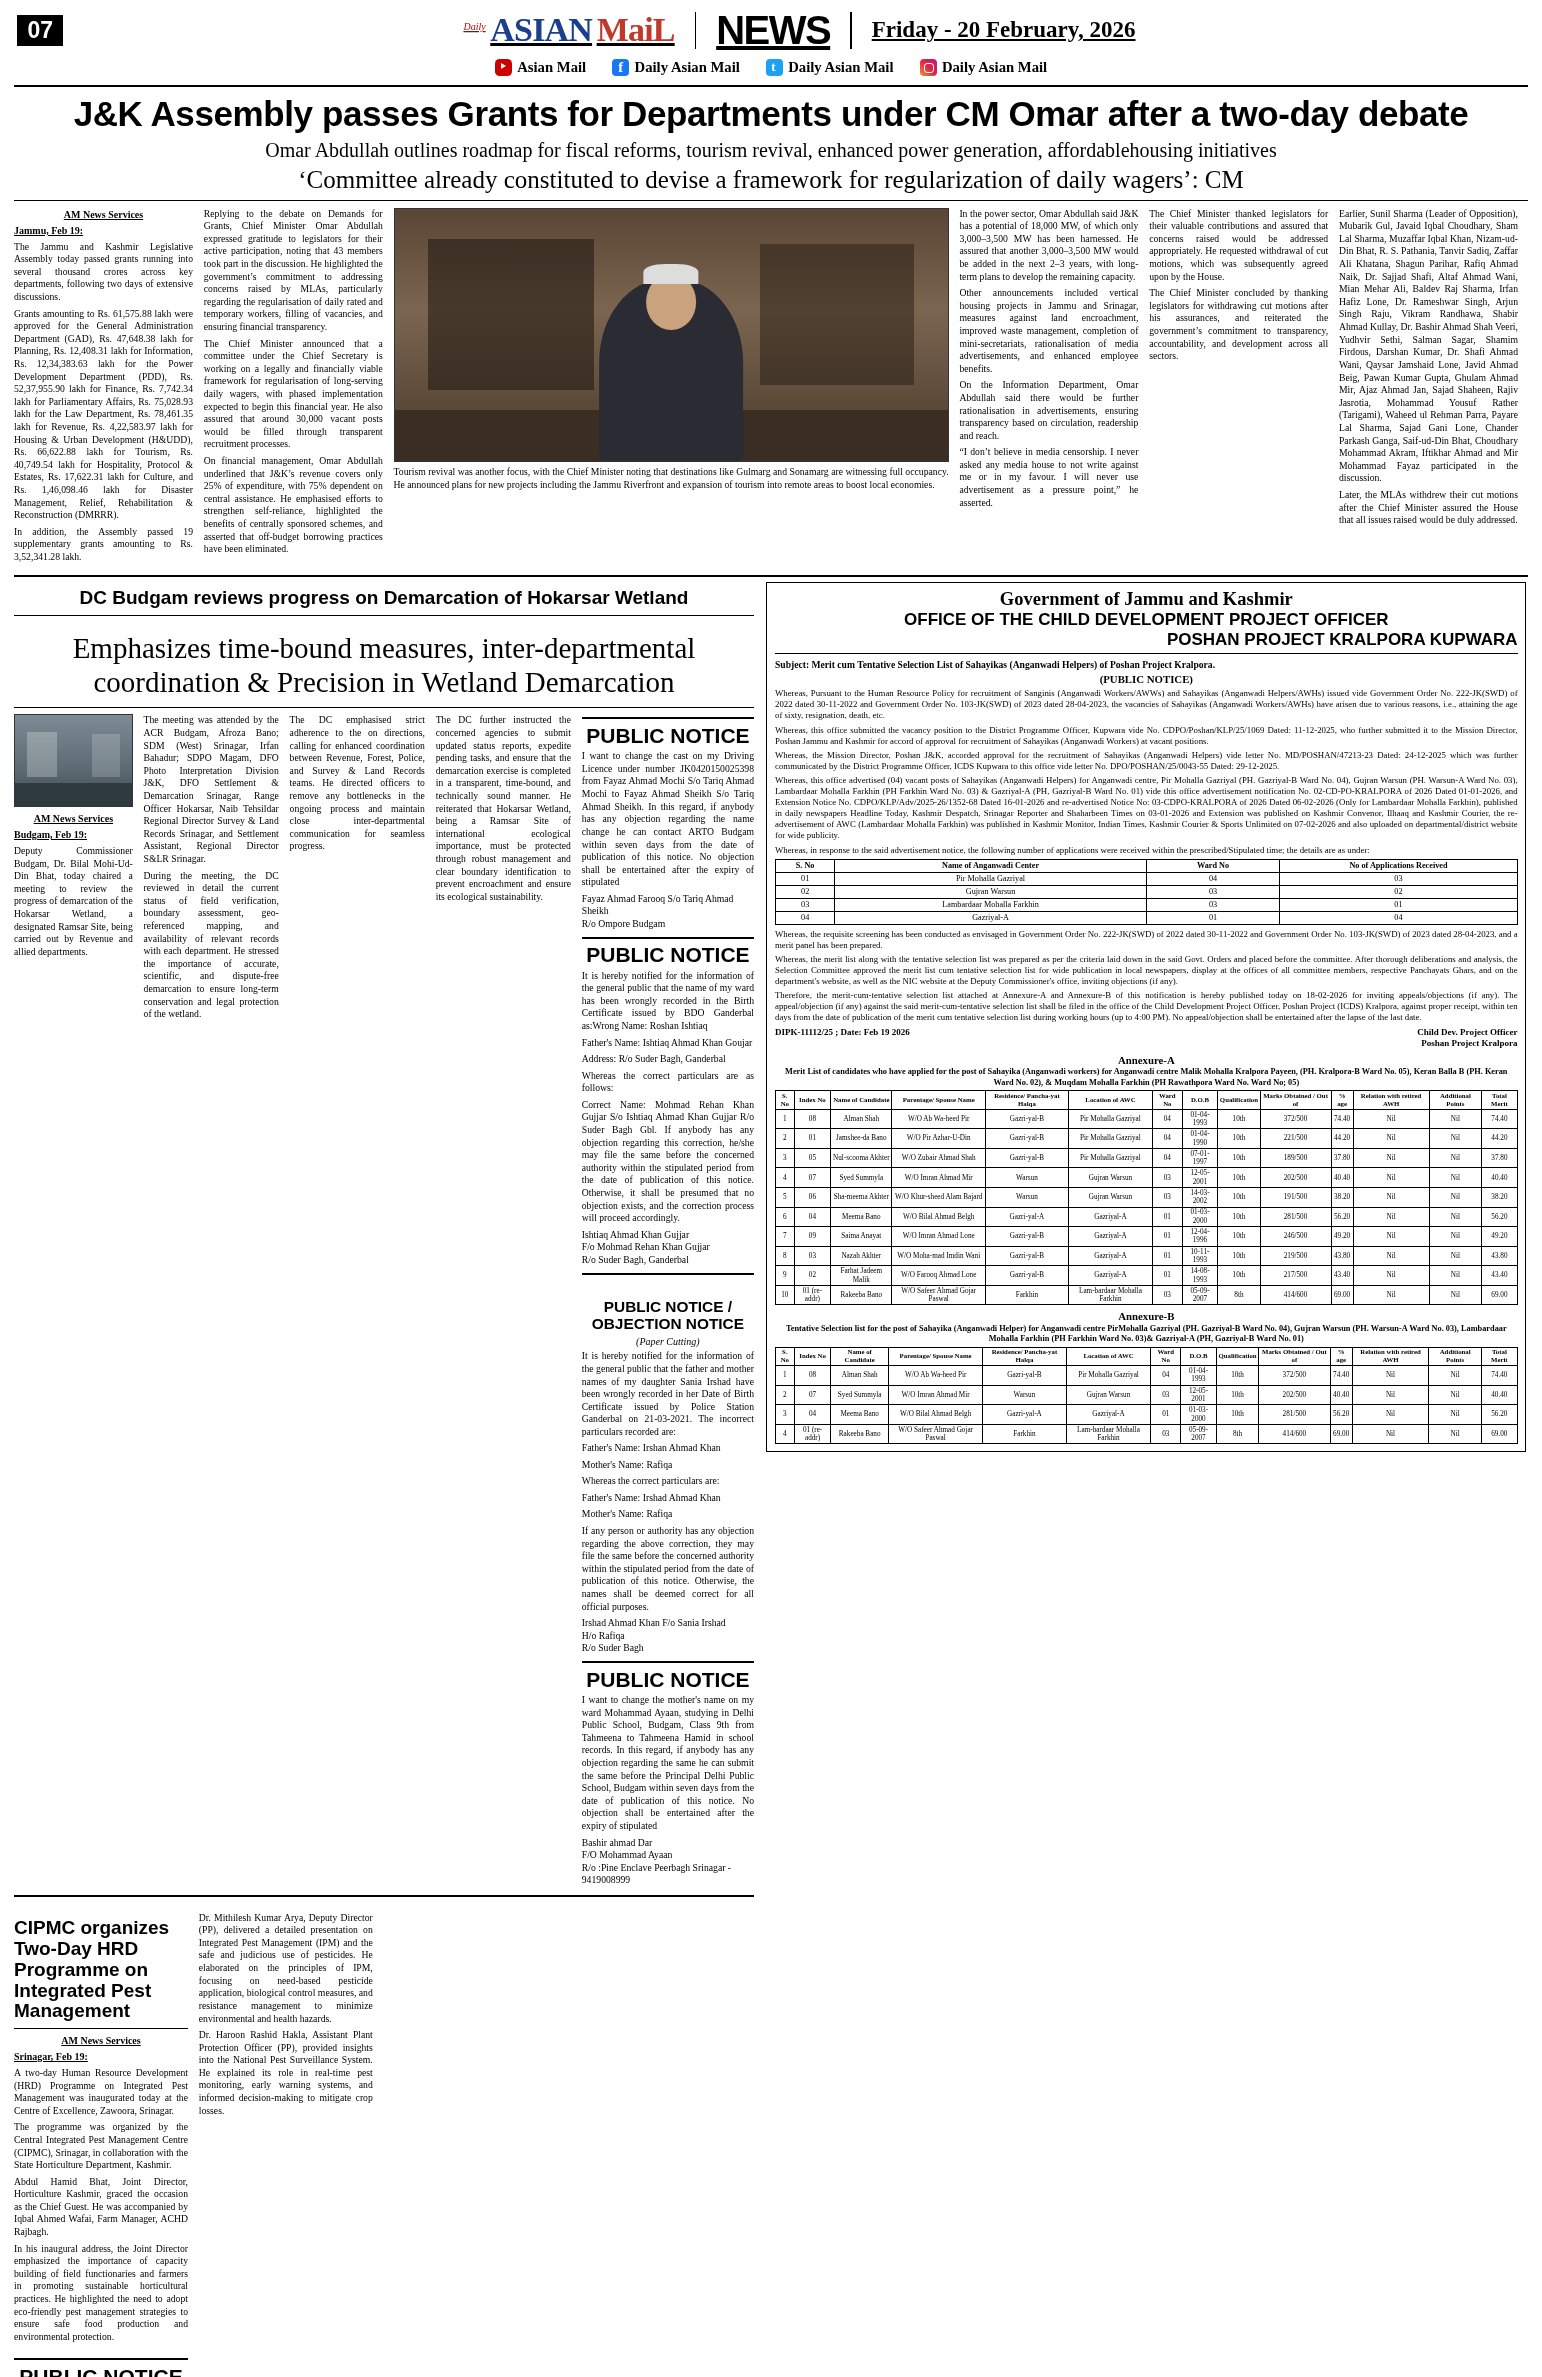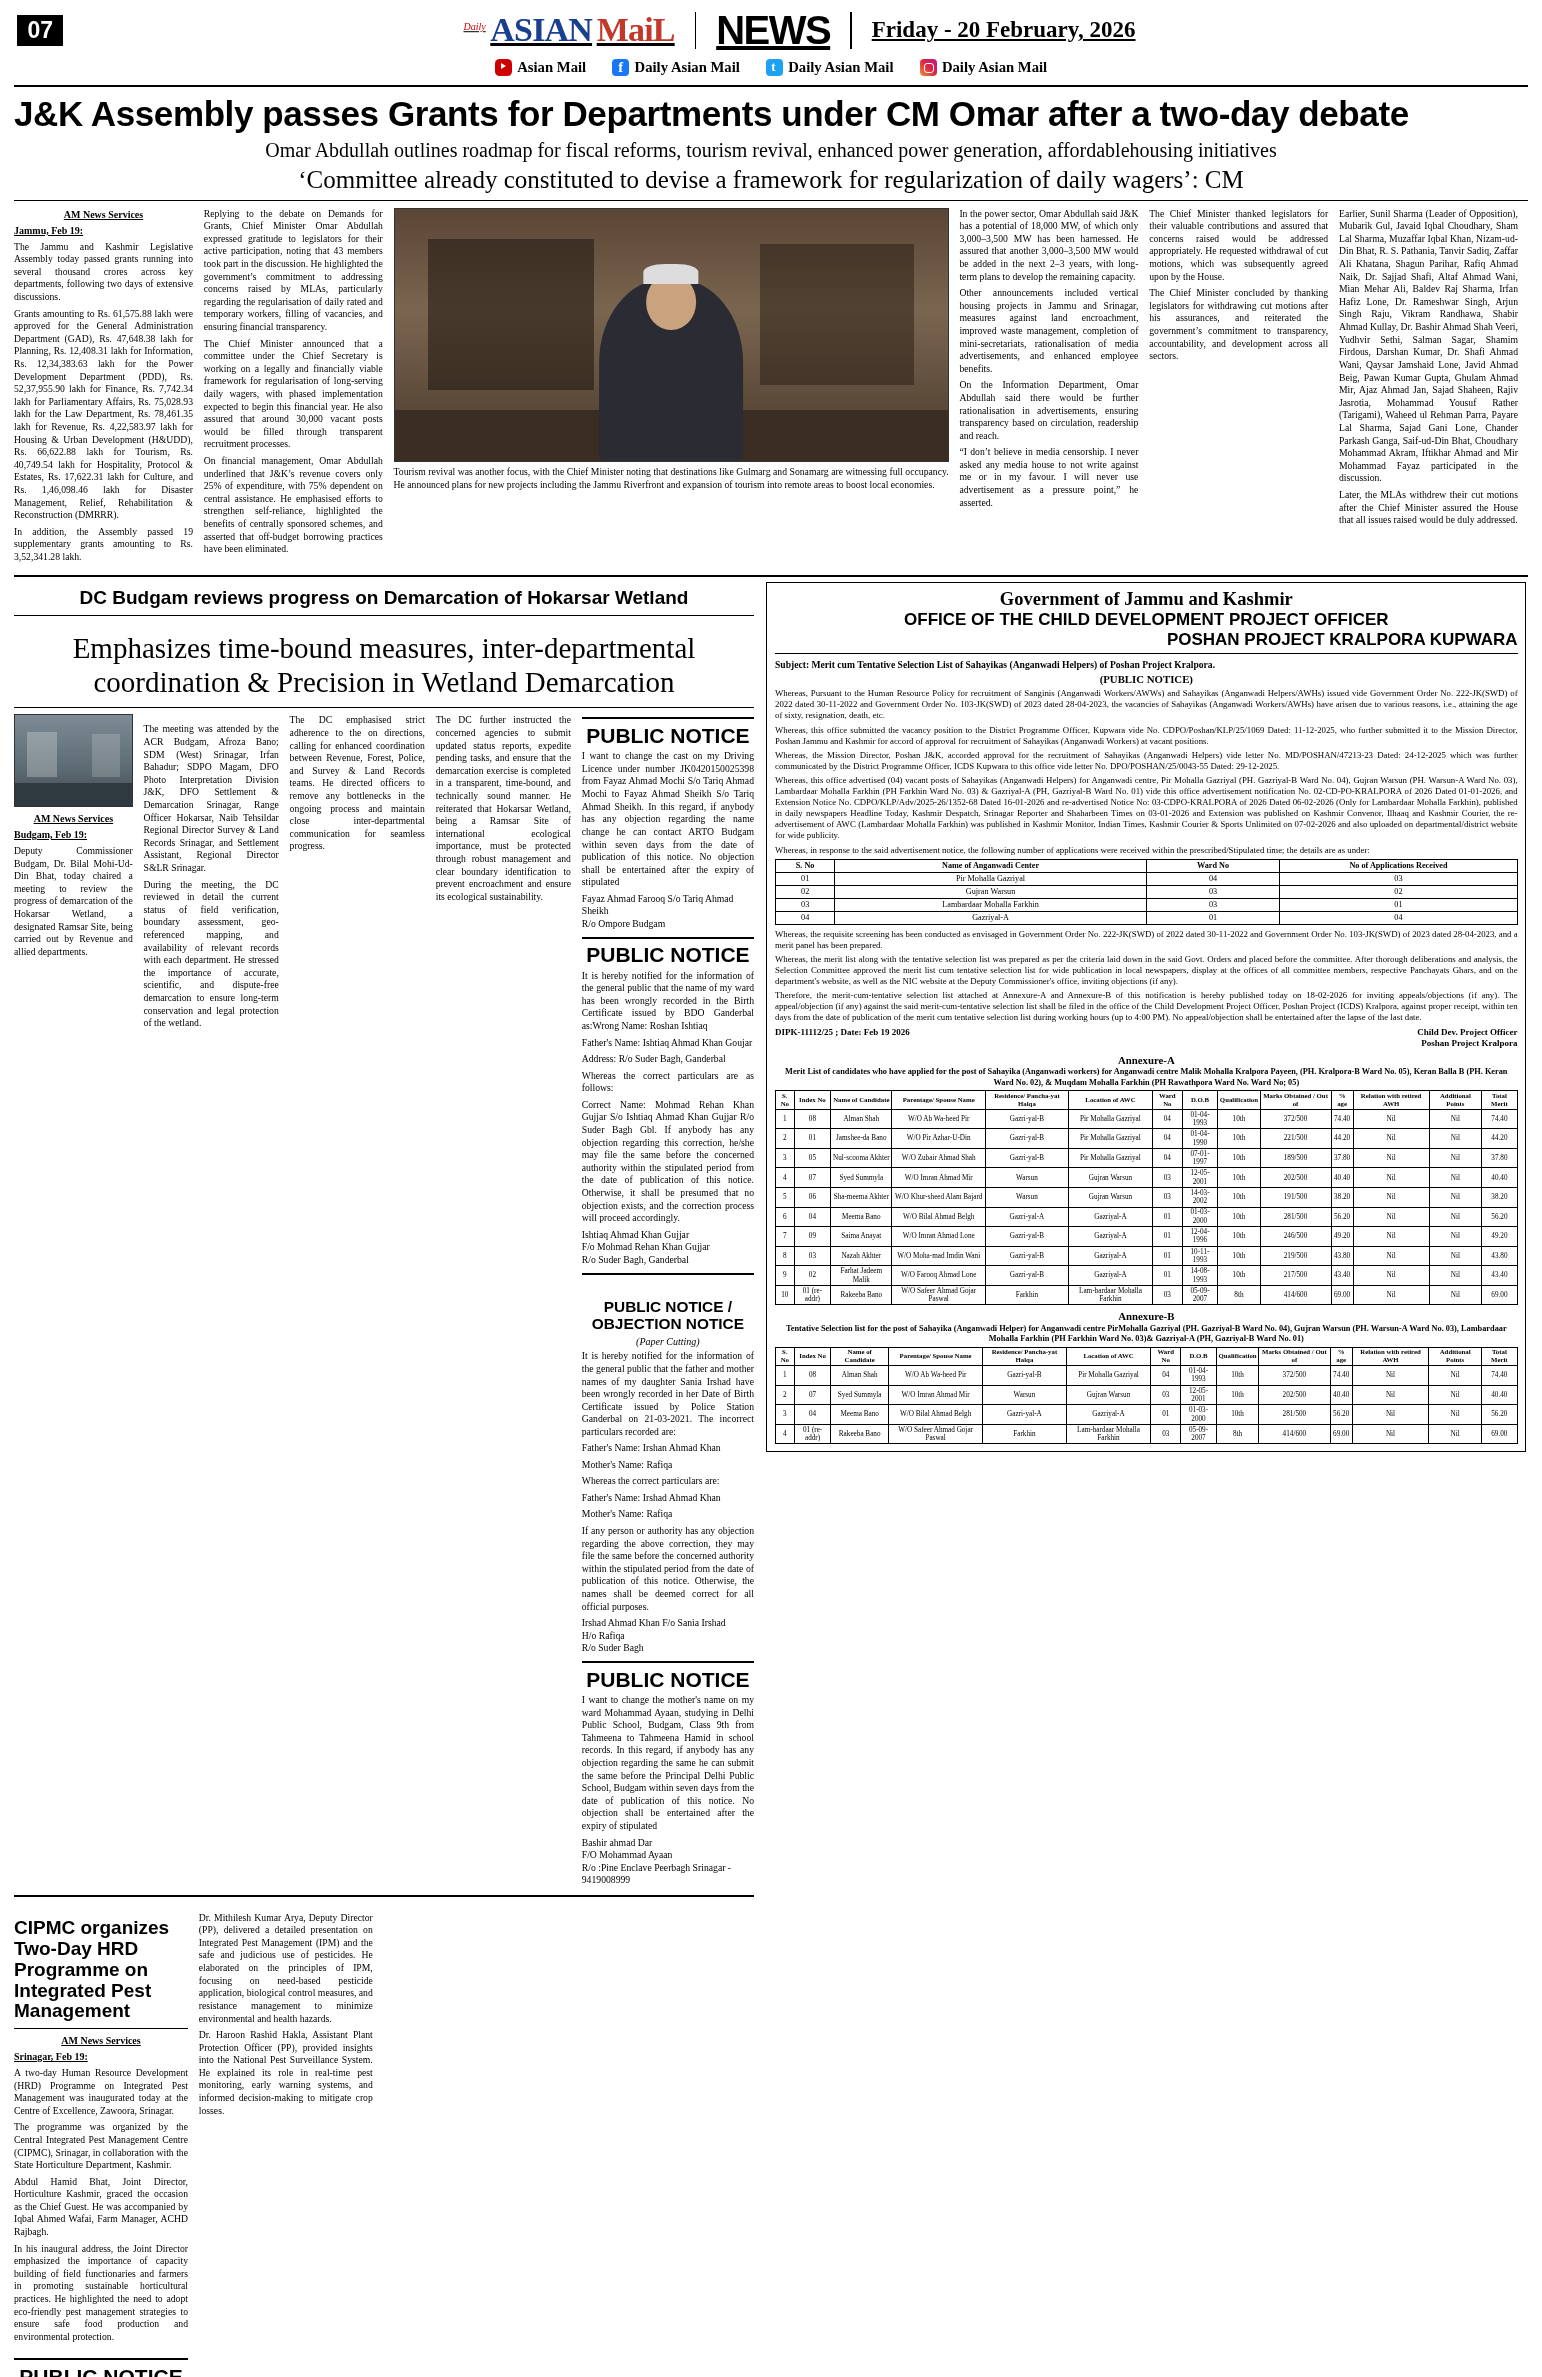--- a/index.html
+++ b/index.html
@@ -47,21 +47,21 @@
   .sicon.tw::after { content:"t"; position:absolute; color:#fff; left:5.4px; top:0px; font-size:13px; font-family:"Liberation Serif",serif; font-weight:bold;}
   .sicon.ig { background:linear-gradient(45deg,#f09433,#dc2743,#bc1888); }
   .sicon.ig::after { content:""; position:absolute; left:4.6px; top:4.6px; width:7.7px; height:7.7px; border:1.5px solid #fff; border-radius:3.1px; }
 
   .rule-thick { border-top:2.3px solid #000; margin:3.1px 0 0 0; }
   .rule-thin { border-top:0.8px solid #000; margin:1.5px 0 0 0; }
 
   
   .lead-head {
     font-family:"Liberation Sans", sans-serif; font-weight:bold;
-    font-size:35px; line-height:1.08; padding:7.7px 0 4.6px 0;
+    font-size:35px; text-align:center; line-height:1.08; padding:7.7px 0 4.6px 0;
     letter-spacing:-0.4px;
   }
   .lead-sub1 { font-size:20px; text-align:center; padding:1.5px 0 1.5px 0; }
   .lead-sub2 { font-size:25px; text-align:center; padding:3.1px 0 4.6px 0; }
 
   
   .cols { display:flex; gap:10.8px; }
   .col { font-size:9.7px; line-height:1.30; text-align:justify; }
   .col p { margin:0 0 3.9px 0; }
   .byline { text-align:center; font-weight:bold; font-size:10px; text-decoration:underline; margin:0 0 3.1px 0; }
@@ -234,21 +234,21 @@
             <div class="panel" style="left:10%; top:18%; width:26%; height:50%; background:rgba(255,255,255,.25)"></div>
             <div class="panel2" style="right:10%; top:20%; width:24%; height:48%; background:rgba(255,255,255,.18)"></div>
             <div class="desk" style="height:26%; background:#2f3a40;"></div>
           </div>
           <div class="col" style="padding-top:4.6px;">
             <div class="byline">AM News Services</div>
             <div class="dateline">Budgam, Feb 19:</div>
             <p>Deputy Commissioner Budgam, Dr. Bilal Mohi-Ud-Din Bhat, today chaired a meeting to review the progress of demarcation of the Hokarsar Wetland, a designated Ramsar Site, being carried out by Revenue and allied departments.</p>
           </div>
         </div>
-        <div class="col" style="width:139px;margin-top:9px;">
+        <div class="col" style="width:139px;">
           <p>The meeting was attended by the ACR Budgam, Afroza Bano; SDM (West) Srinagar, Irfan Bahadur; SDPO Magam, DFO Photo Interpretation Division J&amp;K, DFO Settlement &amp; Demarcation Srinagar, Range Officer Hokarsar, Naib Tehsildar Regional Director Survey &amp; Land Records Srinagar, and Settlement Assistant, Regional Director S&amp;LR Srinagar.</p>
           <p>During the meeting, the DC reviewed in detail the current status of field verification, boundary assessment, geo-referenced mapping, and availability of relevant records with each department. He stressed the importance of accurate, scientific, and dispute-free demarcation to ensure long-term conservation and legal protection of the wetland.</p>
         </div>
         <div class="col" style="width:139px;">
           <p>The DC emphasised strict adherence to the on directions, calling for enhanced coordination between Revenue, Forest, Police, and Survey &amp; Land Records teams. He directed officers to remove any bottlenecks in the ongoing process and maintain close inter-departmental communication for seamless progress.</p>
         </div>
         <div class="col" style="width:139px;">
           <p>The DC further instructed the concerned agencies to submit updated status reports, expedite pending tasks, and ensure that the demarcation exercise is completed in a transparent, time-bound, and technically sound manner. He reiterated that Hokarsar Wetland, being a Ramsar Site of international ecological importance, must be protected through robust management and clear boundary identification to prevent encroachment and ensure its ecological sustainability.</p>
         </div>
         <div style="width:177px;">

